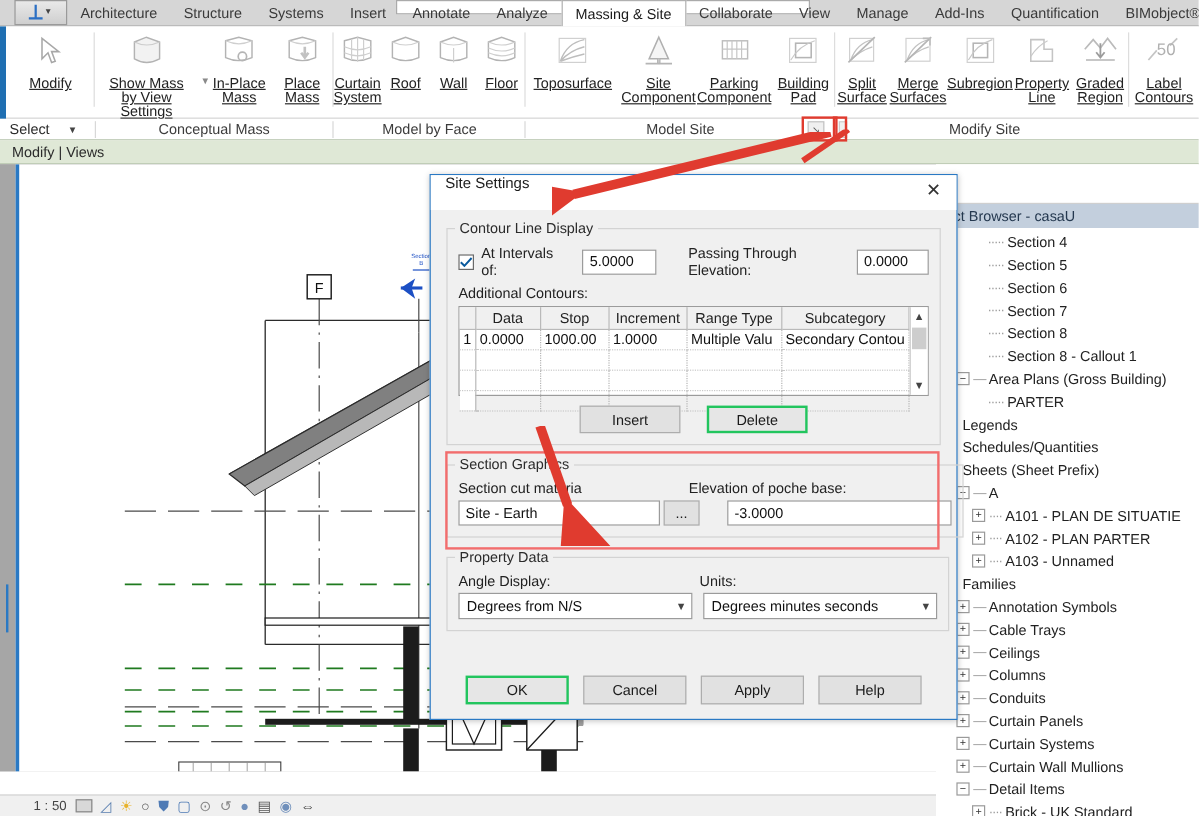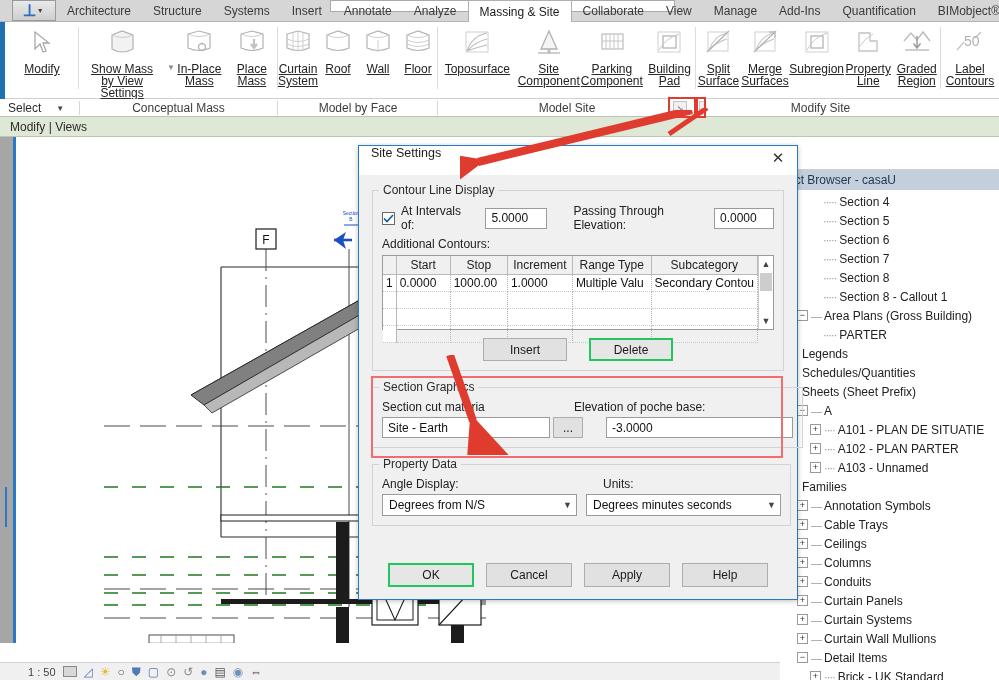--- a/index.html
+++ b/index.html
@@ -786,21 +786,21 @@
           <input class="txt" style="width: 60px; margin-left: 6px;" value="0.0000">
         </div>
 
         <div class="lbl" style="margin-top:5px;">Additional Contours:</div>
 
         <div class="tblwrap">
           <table class="tbl" id="contour-table">
               <thead>
                 <tr>
                   <th class="corner"></th>
-                  <th style="width: 17%;">Start</th>
+                  <th style="width: 17%;">Data</th>
                   <th style="width: 17%;">Stop</th>
                   <th style="width: 20%;">Increment</th>
                   <th style="width: 22%;">Range Type</th>
                   <th style="width: 24%;">Subcategory</th>
                 </tr>
               </thead>
               <tbody>
                 <tr>
                   <td class="rownum">1</td>
                   <td>0.0000</td>
@@ -857,21 +857,21 @@
         </div>
         <div class="row" style="margin-top:3px;">
           <input class="txt" style="width: 168px;" value="Site - Earth">
           <div class="btn small" style="margin-left:3px;">...</div>
           <input class="txt" style="width: 187px; margin-left: 23px;" value="-3.0000">
         </div>
       </fieldset>
 
       <fieldset class="grp">
         <legend>Property Data</legend>
-        <div class="row" style="margin-top:1px;gap:20px;">
+        <div class="row" style="margin-top:1px;">
           <div style="width:201px;" class="lbl">Angle Display:</div>
           <div class="lbl">Units:</div>
         </div>
         <div class="row" style="margin-top:3px;">
           <div class="combo" style="width:195px;">
             <span>Degrees from N/S</span>
             <span class="arrow">▼</span>
           </div>
           <div class="combo" style="width:195px; margin-left:9px;">
             <span>Degrees minutes seconds</span>

